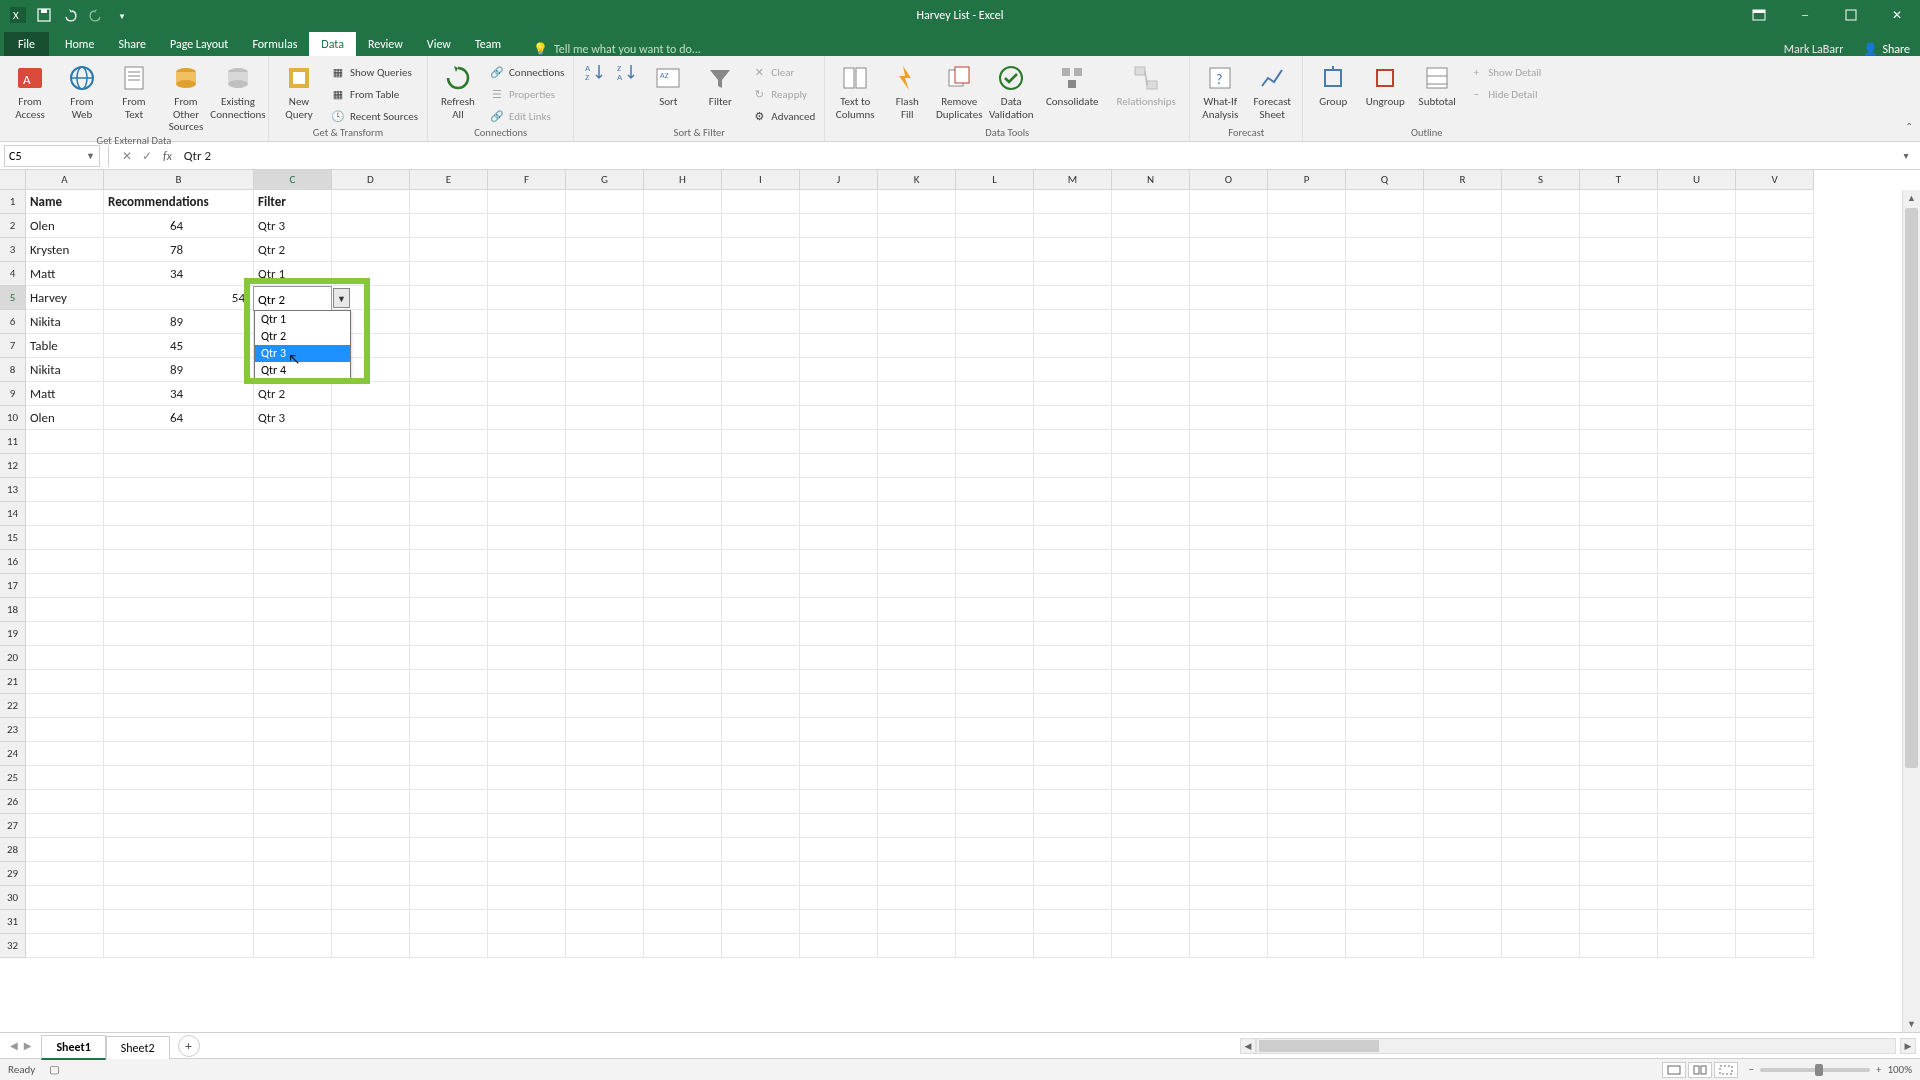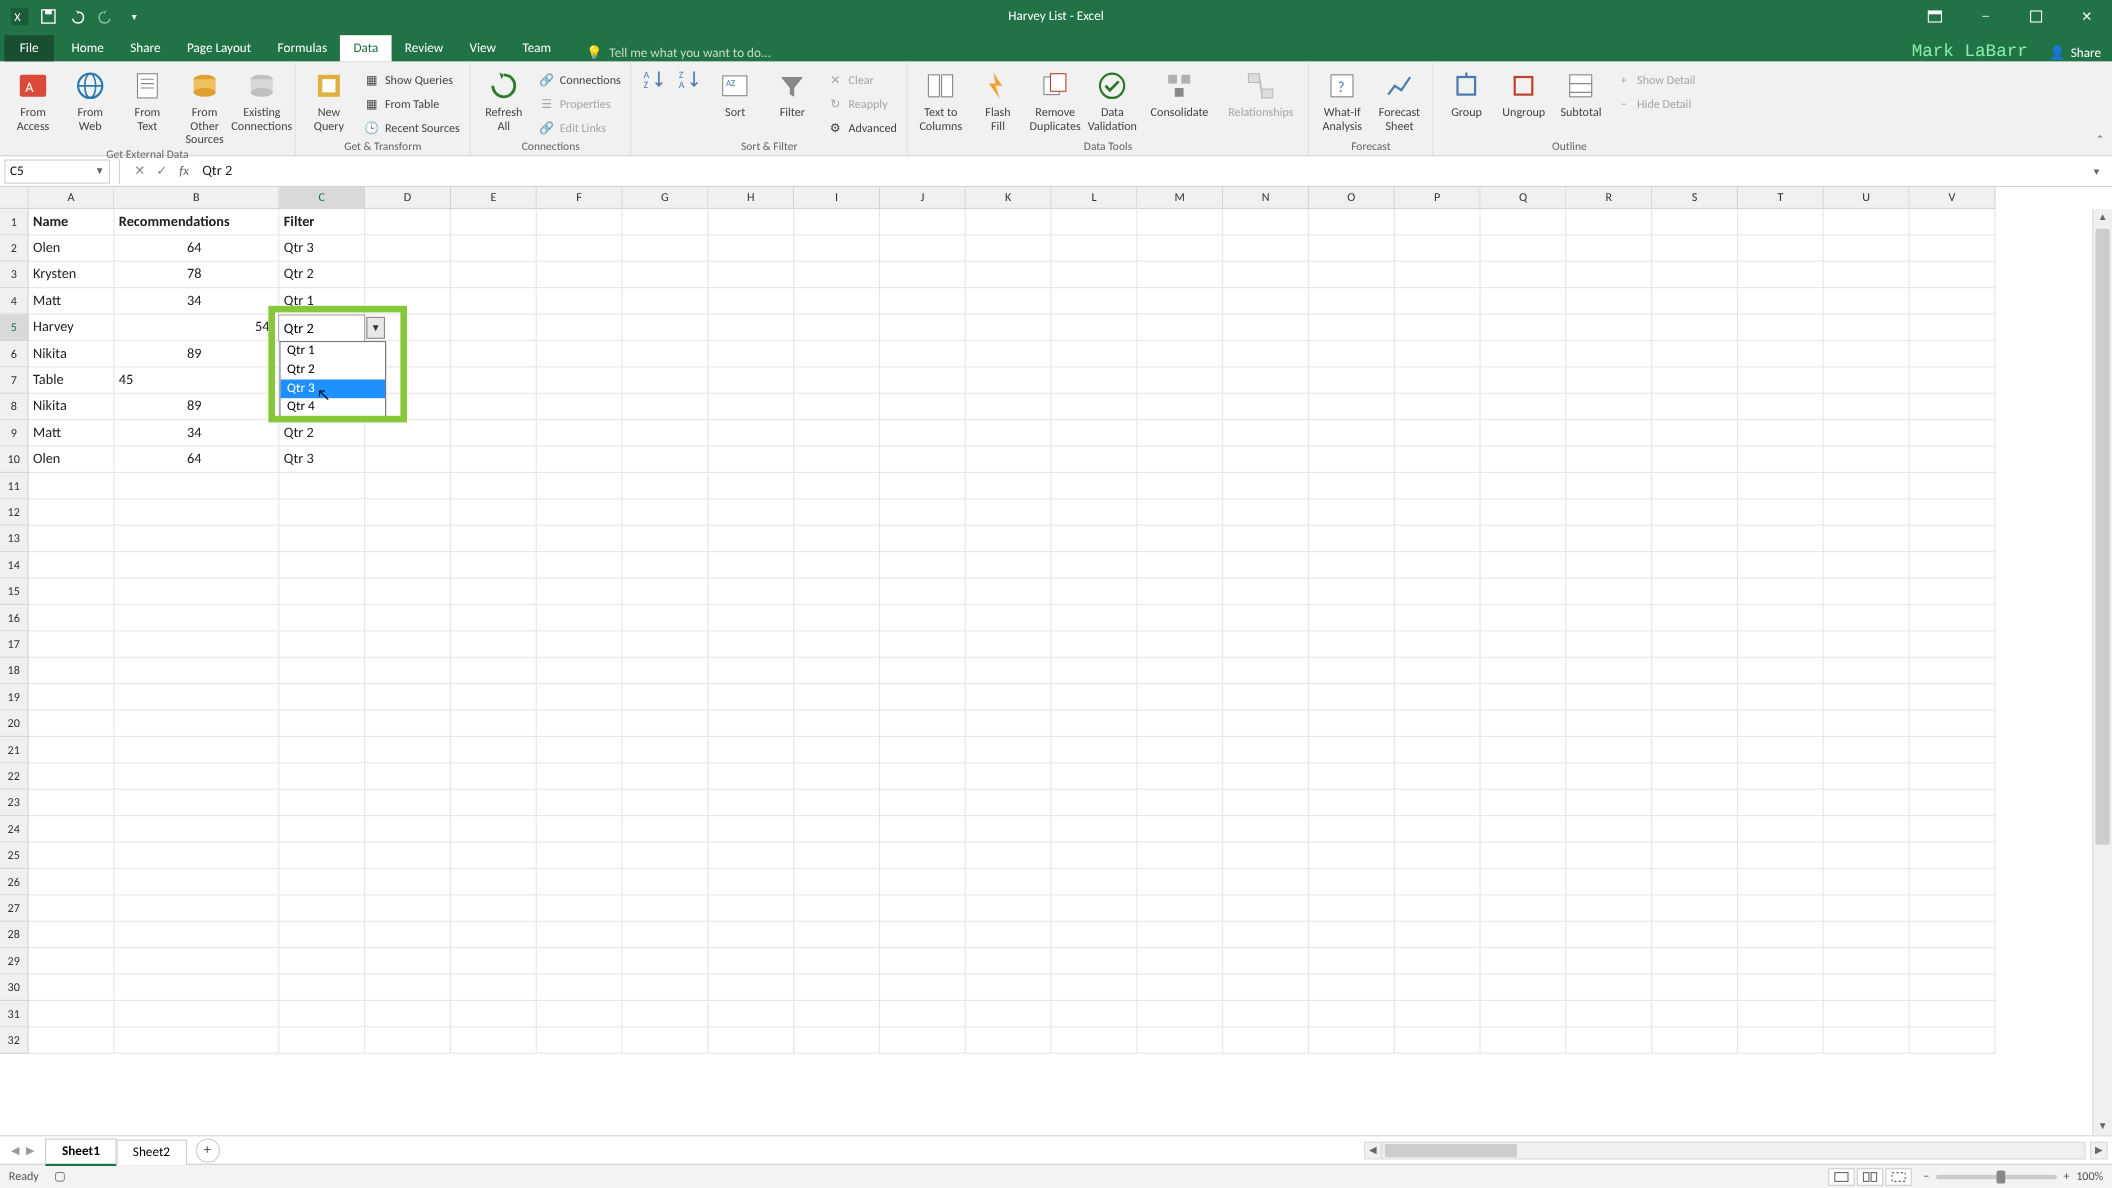--- a/index.html
+++ b/index.html
@@ -11,21 +11,21 @@
 .titlebar .qat .icon-slot { width: 20px; height: 20px; display:flex; align-items:center; justify-content:center; color:#fff; }
 .titlebar .title-text { position:absolute; left:50%; transform:translateX(-50%); font-size:12px; }
 .titlebar .win-controls { position:absolute; right:0; display:flex; }
 .titlebar .win-controls div { width: 46px; height: 30px; display:flex; align-items:center; justify-content:center; color:#fff; font-size:12px; }
 
 
 .tabs-row { height: 26px; background: #217346; display:flex; align-items:flex-end; padding-left: 4px; color:#fff; font-size:12px; }
 .tabs-row .tab { padding: 5px 12px 5px; cursor:default; }
 .tabs-row .tab.active { background:#fff; color:#217346; }
 .tabs-row .spacer { flex:1; }
-.tabs-row .user { padding-right:10px; color:#86efac; font-size:16px;font-family:Liberation Mono, monospace; }
+.tabs-row .user { padding-right:10px; color:#e5e5e5; font-size:12px; }
 .tabs-row .share { padding:0 10px; color:#fff; display:flex; align-items:center; gap:4px; font-size:12px; }
 .tabs-row .tellme { color:#c4dcc6; padding-left:20px; display:flex; align-items:center; gap:6px; }
 .tabs-row .file { background:#184f31; padding:5px 14px; margin-right:4px; }
 
 
 .ribbon { height: 86px; background: #f1f1f1; border-bottom:1px solid #d4d4d4; display:flex; font-size:11px; color:#444; position:relative; }
 .ribbon-group { display:flex; flex-direction:column; justify-content:space-between; border-right:1px solid #e0e0e0; padding: 4px 6px 1px; }
 .ribbon-group .group-body { display:flex; align-items:flex-start; gap:4px; }
 .ribbon-group .group-label { text-align:center; font-size:10.5px; color:#666; padding-bottom:1px; }
 .big-btn { display:flex; flex-direction:column; align-items:center; justify-content:flex-start; width:48px; padding-top:2px; text-align:center; line-height:1.15; font-size:11px; }
@@ -696,21 +696,21 @@
         <div class="cell" style="width: 78px;"></div>
         <div class="cell" style="width: 78px;"></div>
         <div class="cell" style="width: 78px;"></div>
         <div class="cell" style="width: 78px;"></div>
         <div class="cell" style="width: 78px;"></div>
         <div class="cell" style="width: 78px;"></div>
         <div class="cell" style="width: 78px;"></div>
       </div>
       <div class="cell-row">
         <div class="cell" style="width: 78px;">Table</div>
-        <div class="cell num" style="width: 150px; text-align: left;">45</div>
+        <div class="cell num" style="width: 150px; text-align: center;">45</div>
         <div class="cell" style="width: 78px;"></div>
         <div class="cell" style="width: 78px;"></div>
         <div class="cell" style="width: 78px;"></div>
         <div class="cell" style="width: 78px;"></div>
         <div class="cell" style="width: 78px;"></div>
         <div class="cell" style="width: 78px;"></div>
         <div class="cell" style="width: 78px;"></div>
         <div class="cell" style="width: 78px;"></div>
         <div class="cell" style="width: 78px;"></div>
         <div class="cell" style="width: 78px;"></div>

